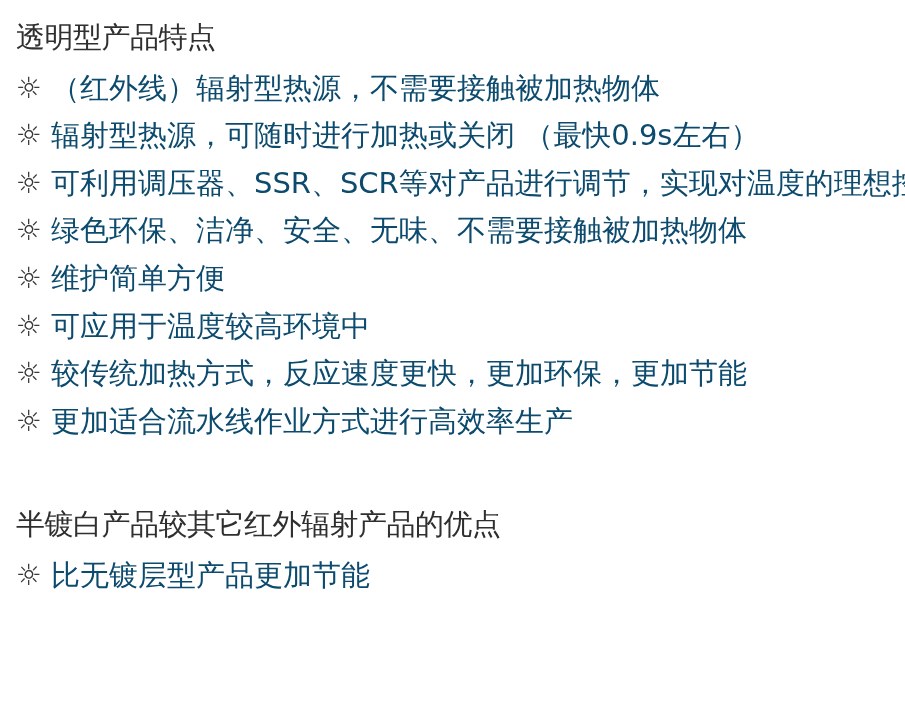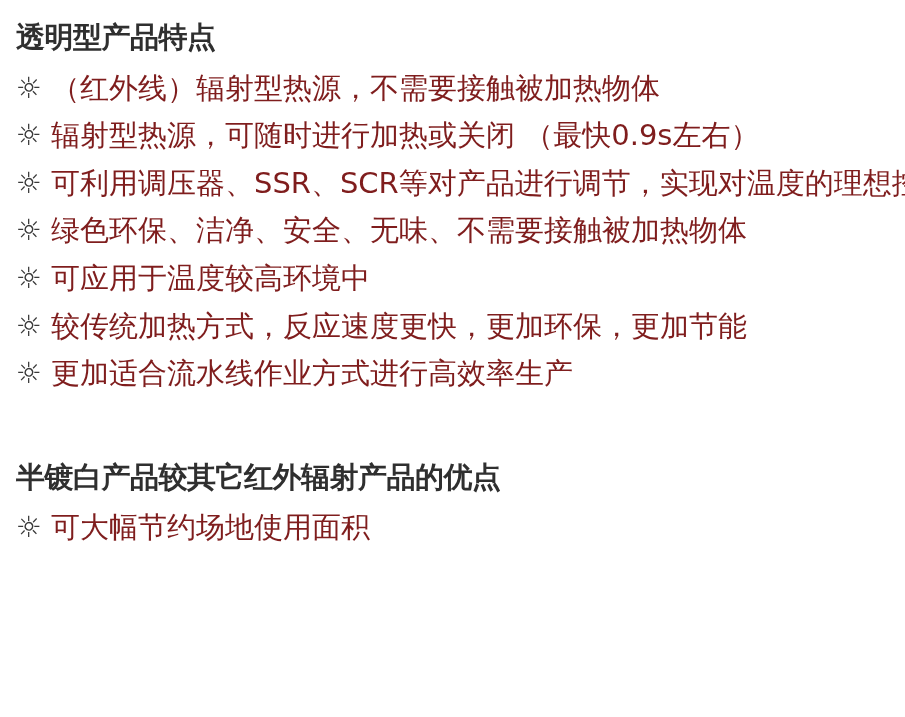--- a/index.html
+++ b/index.html
@@ -13,37 +13,37 @@
     overflow: hidden;
     font-family: "DejaVu Sans", "Liberation Sans", sans-serif;
   }
   .content {
     padding: 14px 5px 0 16px;
     font-size: 29px;
     line-height: 47.6px;
     color: #3a3a3a;
   }
   .section-heading {
-    font-weight: 700;
+    font-weight: 400;
     color: #2f2f2f;
     margin: 0 0 3px 0;
     font-size: 29px;
     line-height: 47.6px;
     letter-spacing: -0.5px;
   }
   .feature-line {
     white-space: nowrap;
   }
   .bullet {
     display: inline-block;
     margin-right: 9px;
     color: #3a3a3a;
   }
   .line-text {
-    color: #7f1d1d;
+    color: #0c4a6e;
   }
   .section-spacer {
     height: 56px;
   }
 </style>
 </head>
 <body>
 
 <div class="content">
 
@@ -56,33 +56,36 @@
     <div class="feature-line">
       <span class="bullet">☼</span><span class="line-text">辐射型热源，可随时进行加热或关闭 （最快0.9s左右）</span>
     </div>
     <div class="feature-line">
       <span class="bullet">☼</span><span class="line-text">可利用调压器、SSR、SCR等对产品进行调节，实现对温度的理想控制</span>
     </div>
     <div class="feature-line">
       <span class="bullet">☼</span><span class="line-text">绿色环保、洁净、安全、无味、不需要接触被加热物体</span>
     </div>
     <div class="feature-line">
+      <span class="bullet">☼</span><span class="line-text">维护简单方便</span>
+    </div>
+    <div class="feature-line">
       <span class="bullet">☼</span><span class="line-text">可应用于温度较高环境中</span>
     </div>
     <div class="feature-line">
       <span class="bullet">☼</span><span class="line-text">较传统加热方式，反应速度更快，更加环保，更加节能</span>
     </div>
     <div class="feature-line">
       <span class="bullet">☼</span><span class="line-text">更加适合流水线作业方式进行高效率生产</span>
     </div>
   </div>
 
   <div class="section-spacer"></div>
 
   <div class="section">
     <div class="section-heading">半镀白产品较其它红外辐射产品的优点</div>
 
     <div class="feature-line">
-      <span class="bullet">☼</span><span class="line-text">可大幅节约场地使用面积</span>
+      <span class="bullet">☼</span><span class="line-text">比无镀层型产品更加节能</span>
     </div>
   </div>
 
 </div>
 
 </body></html>

